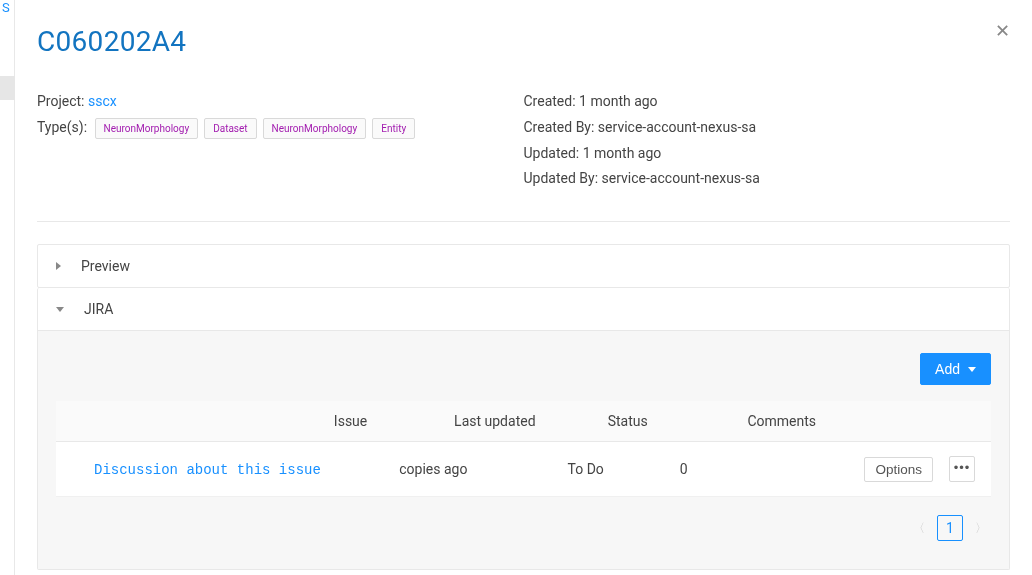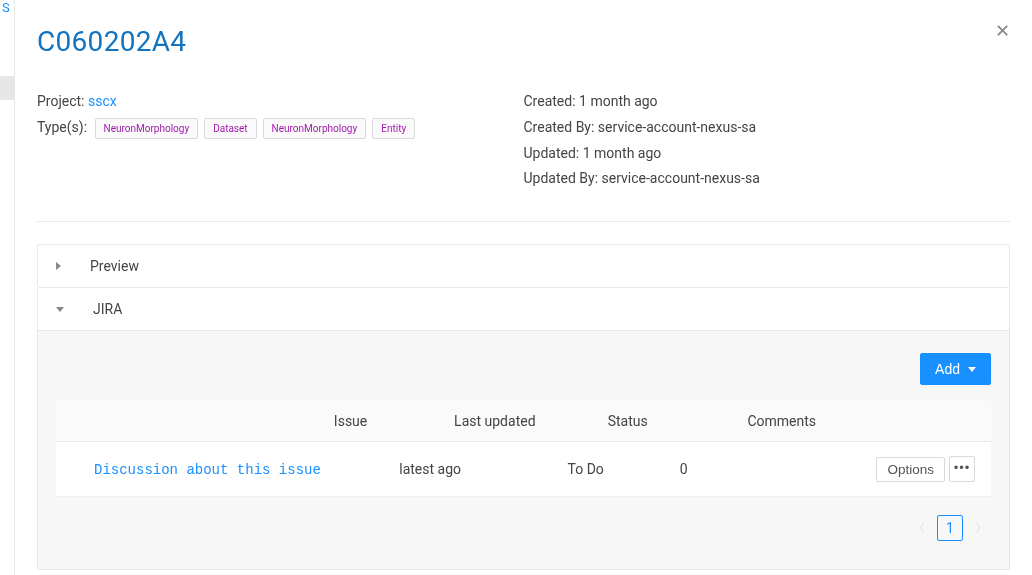--- a/index.html
+++ b/index.html
@@ -116,21 +116,21 @@
     .content-inner { padding: 0 0 0 0; margin-right: 22px; }
     .panel {
       border: 1px solid #e8e8e8;
       border-radius: 2px;
       background: #fff;
     }
     .panel + .panel { border-top: none; }
     .panel-header {
       display: flex;
       align-items: center;
-      gap: 29px;
+      gap: 20px;
       padding: 13px 18px;
       font-size: 14px;
       color: #444;
       cursor: pointer;
     }
     .panel-header .arrow {
       width: 0; height: 0;
       display: inline-block;
     }
     .arrow.right {
@@ -183,21 +183,21 @@
     }
     table.jira thead th:first-child { padding-left: 38px; }
     table.jira tbody td {
       padding: 14px 16px;
       color: #444;
       background: #fff;
       border-bottom: 1px solid #f0f0f0;
     }
     table.jira tbody td:first-child { padding-left: 38px; }
     .issue-link { color: #1890ff; cursor: pointer; font-family: Liberation Mono, monospace; }
-    .row-actions { display: inline-flex; gap: 4px; align-items: center; }
+    .row-actions { display: inline-flex; gap: 16px; align-items: center; }
     .btn-small {
       border: 1px solid #d9d9d9;
       background: #fff;
       padding: 4px 10px;
       font-size: 13.5px;
       color: #555;
       border-radius: 2px;
       cursor: pointer;
     }
     .btn-icon-sm {
@@ -312,21 +312,21 @@
               <th style="width:35%">Issue</th>
               <th style="width:18%">Last updated</th>
               <th style="width:12%">Status</th>
               <th style="width:18%">Comments</th>
               <th style="width:17%"></th>
             </tr>
           </thead>
           <tbody>
             <tr>
               <td><span class="issue-link">Discussion about this issue</span></td>
-              <td>latest ago</td>
+              <td>copies ago</td>
               <td>To Do</td>
               <td>0</td>
               <td style="text-align:right">
                 <span class="row-actions">
                   <button class="btn-small">
                     <span>Options</span>
                   </button>
                   <button class="btn-icon-sm">
                     <span class="dots-glyph">•••</span>
                   </button>

